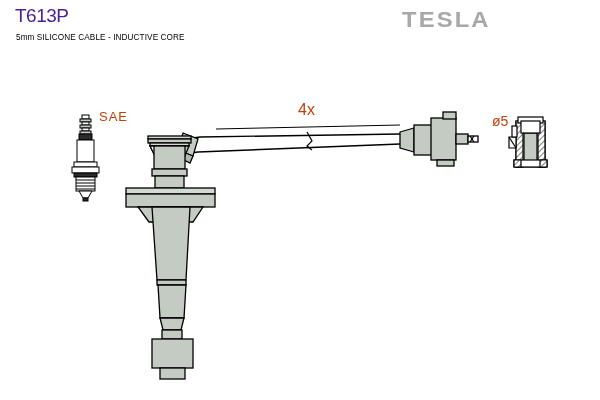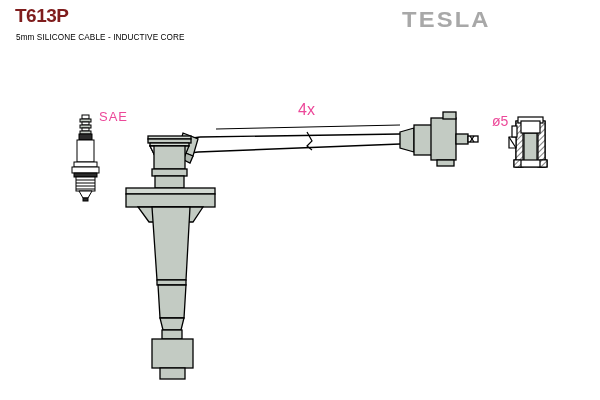--- a/index.html
+++ b/index.html
@@ -17,23 +17,23 @@
     background: #ffffff;
     overflow: hidden;
   }
 
   
   #part-number {
     position: absolute;
     left: 15px;
     top: 6px;
     font-size: 19px;
-    font-weight: bold;
+    font-weight: normal;
     letter-spacing: -0.5px;
-    color: #7f1d1d;
+    color: #4c1d95;
     line-height: 1;
   }
   #part-description {
     position: absolute;
     left: 16px;
     top: 33px;
     font-size: 8.2px;
     font-weight: normal;
     letter-spacing: 0.1px;
     color: #000000;
@@ -48,21 +48,21 @@
     letter-spacing: 2px;
     color: #a8a8a8;
     line-height: 1;
     transform: scaleX(1.08);
     transform-origin: left top;
   }
 
   
   .dwg-label {
     position: absolute;
-    color: #ec4899;
+    color: #c2410c;
     white-space: nowrap;
   }
   #label-sae {
     left: 99px;
     top: 109px;
     font-size: 13px;
     letter-spacing: 1px;
   }
   #label-qty {
     left: 298px;

